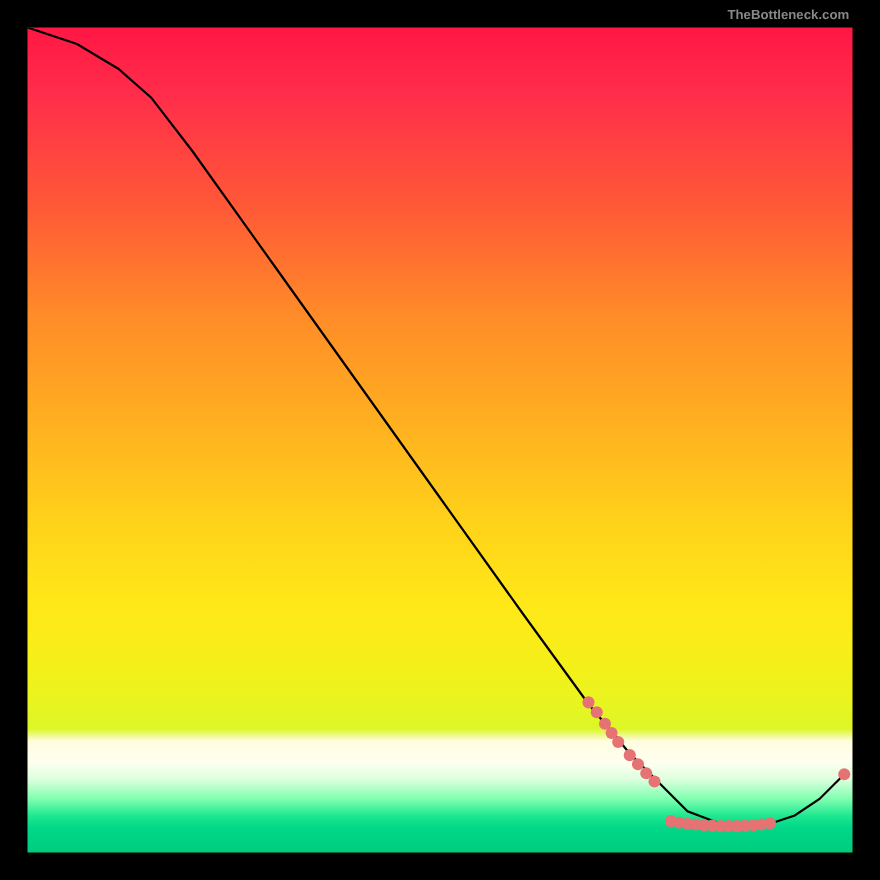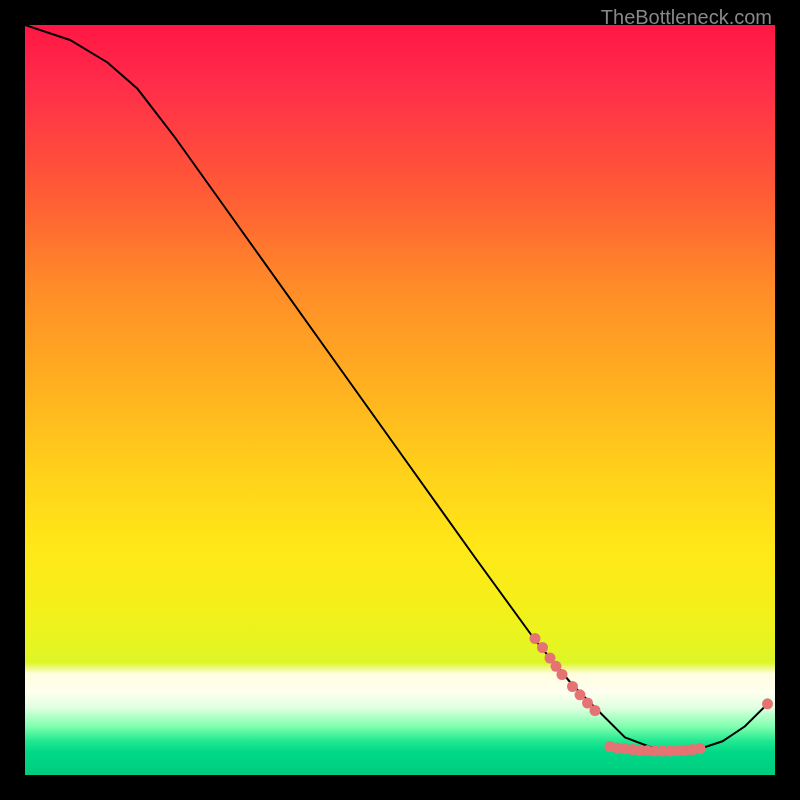--- a/index.html
+++ b/index.html
@@ -35,22 +35,22 @@
       #20e890 95.5%,
       #00d888 97%,
       #00cc7e 100%
     );
   }
   .watermark {
     position: absolute;
     top: 6px;
     right: 28px;
     color: #888;
-    font-size: 20px;
-    font-weight: 400;
+    font-size: 12px;
+    font-weight: 700;
     z-index: 10;
   }
   svg.curve {
     position: absolute;
     left: 25px;
     top: 25px;
     width: 750px;
     height: 750px;
     z-index: 5;
   }

